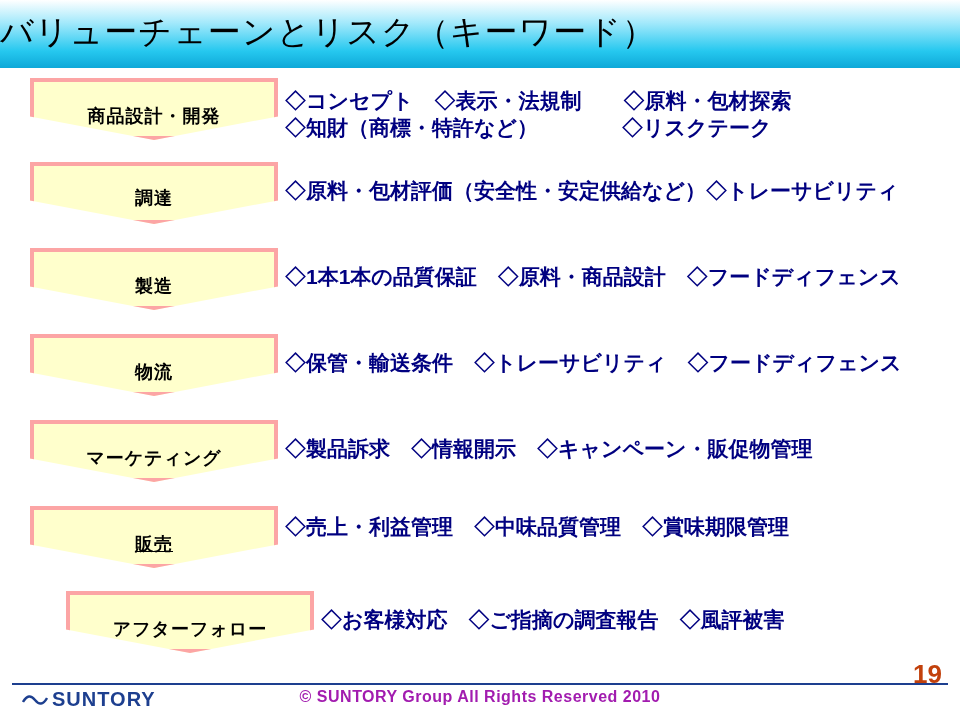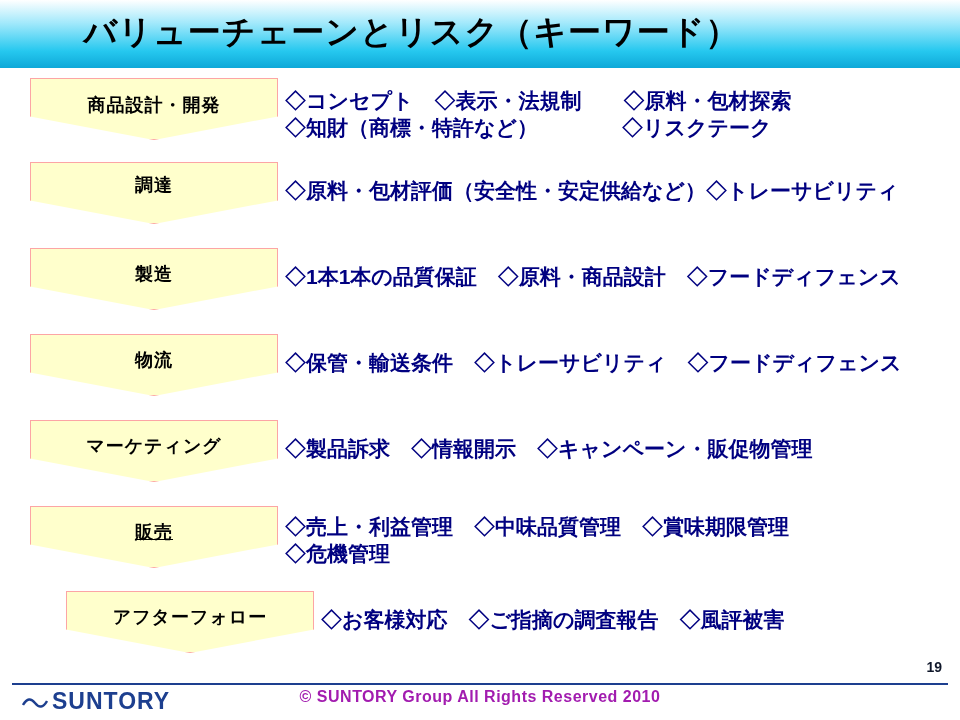--- a/index.html
+++ b/index.html
@@ -22,23 +22,22 @@
     top: 0;
     width: 960px;
     height: 68px;
     background: linear-gradient(to bottom, #ffffff 0%, #9fe8fb 35%, #26c8ef 75%, #0ea8d8 100%);
   }
   .title-text {
     position: absolute;
     left: 0;
     top: 10px;
     width: 823px;
-    text-align: center;
     font-size: 33px;
-    font-weight: bold;
+    font-weight: normal;
     color: #000000;
     letter-spacing: 1px;
     white-space: nowrap;
   }
 
   
   .rows {
     position: absolute;
     left: 0;
     top: 78px;
@@ -51,26 +50,26 @@
   .chev-wrap {
     position: absolute;
     left: 30px;
     top: 0;
     width: 248px;
   }
   .chevron {
     position: relative;
     width: 248px;
     background: #ffffcc;
-    border: 1px solid #fca5a5;
+    border: 4px solid #fca5a5;
     box-sizing: border-box;
     -webkit-clip-path: polygon(0 0, 100% 0, 100% 62%, 50% 100%, 0 62%);
     clip-path: polygon(0 0, 100% 0, 100% 62%, 50% 100%, 0 62%);
     display: flex;
-    align-items: flex-start;
+    align-items: center;
     justify-content: center;
   }
   .chev-label {
     font-size: 18px;
     font-weight: bold;
     color: #000000;
     letter-spacing: 1px;
     white-space: nowrap;
   }
   .bullets {
@@ -86,23 +85,23 @@
   }
   .bullets div {
     white-space: nowrap;
   }
 
   
   .page-number {
     position: absolute;
     right: 18px;
     top: 659px;
-    font-size: 14px;
-    font-weight: bold;
-    color: #0f172a;
+    font-size: 26px;
+    font-weight: bold;
+    color: #c2410c;
   }
   .footer-rule {
     position: absolute;
     left: 12px;
     top: 683px;
     width: 936px;
     height: 0;
     border-top: 2px solid #1d3f8f;
   }
   .copyright {
@@ -113,21 +112,21 @@
     text-align: center;
     font-size: 16px;
     font-weight: bold;
     color: #a21caf;
     letter-spacing: 0.5px;
   }
   .logo {
     position: absolute;
     left: 22px;
     top: 688px;
-    font-size: 23px;
+    font-size: 20px;
     font-weight: bold;
     color: #1d3f8f;
     letter-spacing: 1px;
   }
   .logo .wave {
     display: inline-block;
     margin-right: 4px;
     vertical-align: middle;
   }
 </style>
@@ -197,21 +196,20 @@
   </div>
 
   <div class="row" style="height:85px;">
     <div class="chev-wrap">
       <div class="chevron" style="height:62px;padding-top:13px;text-decoration:underline;">
         <span class="chev-label">販売</span>
       </div>
     </div>
     <div class="bullets" style="top:8px;">
       <div>◇売上・利益管理　◇中味品質管理　◇賞味期限管理</div>
-      <div>◇危機管理</div>
     </div>
   </div>
 
   <div class="row" style="height:86px;margin-left:36px;">
     <div class="chev-wrap">
       <div class="chevron" style="height:62px;padding-top:13px;">
         <span class="chev-label">アフターフォロー</span>
       </div>
     </div>
     <div class="bullets" style="top:16px;">

